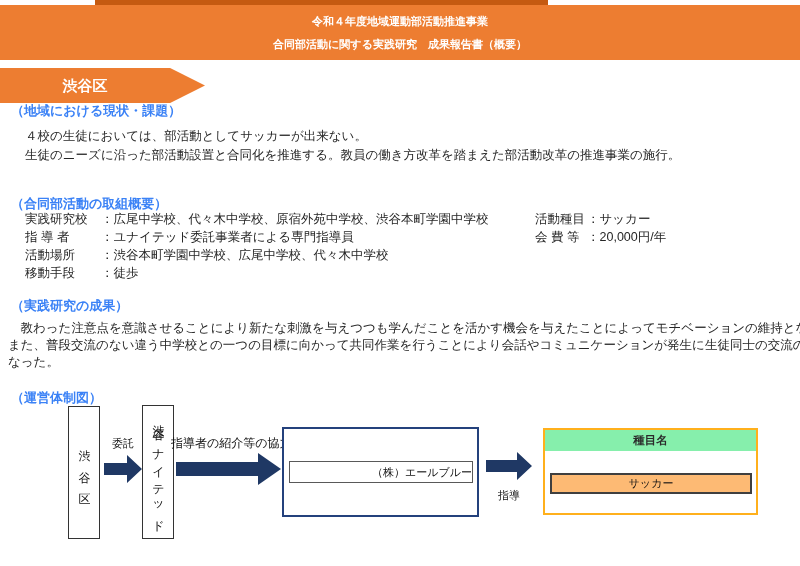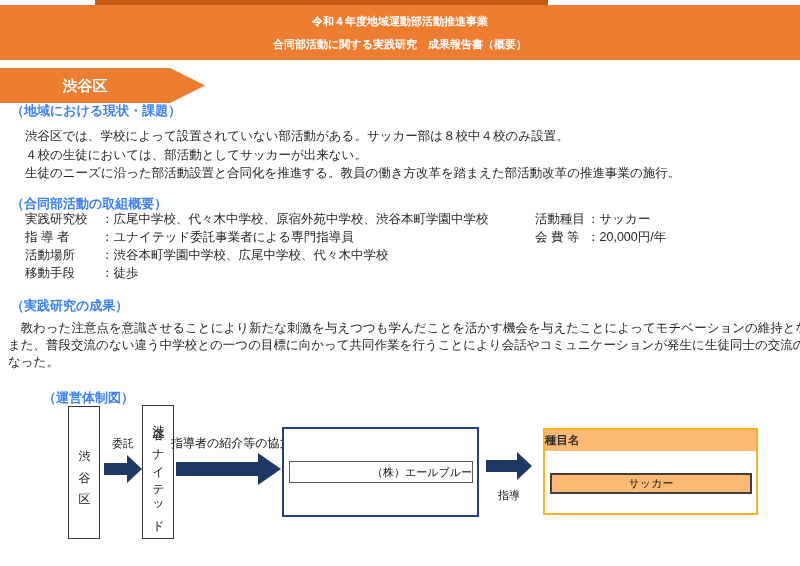--- a/index.html
+++ b/index.html
@@ -24,42 +24,41 @@
   .ov-label-r{display:inline-block;width:52px;}
   
   .vbox{position:absolute;border:1px solid #333;background:#fff;display:flex;align-items:center;justify-content:center;}
   .vtext{writing-mode:vertical-rl;font-size:12px;color:#111;}
   .arrow-svg{position:absolute;display:block;}
   .arrow-label{position:absolute;font-size:11px;color:#111;text-align:center;white-space:nowrap;}
   .company-outer{position:absolute;left:282px;top:427px;width:197px;height:90px;border:2px solid #24417C;background:#fff;box-sizing:border-box;}
   .company-inner{position:absolute;left:289px;top:461px;width:184px;height:22px;border:1px solid #595959;background:#fff;
                  box-sizing:border-box;text-align:right;line-height:20px;font-size:11px;color:#111;}
   .category-outer{position:absolute;left:543px;top:428px;width:215px;height:87px;border:2px solid #FFB01C;background:#fff;box-sizing:border-box;}
-  .category-header{height:21px;background:#fdba74;line-height:21px;font-size:11.5px;font-weight:bold;color:#2b2b2b;}
+  .category-header{height:21px;background:#86efac;text-align:center;line-height:21px;font-size:11.5px;font-weight:bold;color:#2b2b2b;}
   .category-item{position:absolute;left:550px;top:473px;width:202px;height:21px;border:2px solid #3F3F3F;background:#fdba74;
                  box-sizing:border-box;text-align:center;line-height:17px;font-size:11px;color:#111;}
 </style>
 </head>
 <body>
 
 <div id="canvas">
 
   <div class="top-strip"></div>
   <div class="banner">
     <div>令和４年度地域運動部活動推進事業</div>
     <div>合同部活動に関する実践研究　成果報告書（概要）</div>
   </div>
 
   <div class="ward-arrow">
     <span>渋谷区</span>
   </div>
 
   <div class="sec-heading" style="top:102px;">（地域における現状・課題）</div>
   <div class="body-text" style="left:25px;top:127px;">
-    <div>渋谷区では、学校によって設置されていない部活動がある。サッカー部は８校中４校のみ設置。</div>
     <div>４校の生徒においては、部活動としてサッカーが出来ない。</div>
     <div>生徒のニーズに沿った部活動設置と合同化を推進する。教員の働き方改革を踏まえた部活動改革の推進事業の施行。</div>
   </div>
 
   <div class="sec-heading" style="top:195px;">（合同部活動の取組概要）</div>
   <div class="body-text" style="left:25px;top:210px;line-height:18px;">
     <div class="ov-row">
       <span class="ov-label">実践研究校</span><span>：広尾中学校、代々木中学校、原宿外苑中学校、渋谷本町学園中学校</span>
     </div>
     <div class="ov-row">
@@ -81,21 +80,21 @@
     </div>
   </div>
 
   <div class="sec-heading" style="top:297px;">（実践研究の成果）</div>
   <div class="body-text" style="left:8px;top:320px;line-height:17px;">
     <div>　教わった注意点を意識させることにより新たな刺激を与えつつも学んだことを活かす機会を与えたことによってモチベーションの維持となった。</div>
     <div>また、普段交流のない違う中学校との一つの目標に向かって共同作業を行うことにより会話やコミュニケーションが発生に生徒同士の交流の場にも</div>
     <div>なった。</div>
   </div>
 
-  <div class="sec-heading" style="top:389px;margin-left:32px;">（運営体制図）</div>
+  <div class="sec-heading" style="top:389px;">（運営体制図）</div>
 
   <div class="vbox" style="left:68px;top:406px;width:30px;height:131px;">
     <span class="vtext" style="letter-spacing:22px;">渋谷区</span>
   </div>
 
   <div class="arrow-label" style="left:100px;top:436px;width:46px;">委託</div>
   <svg class="arrow-svg" style="left:104px;top:455px;" width="38" height="28" viewBox="0 0 38 28">
     <polygon points="0,8 23,8 23,0 38,14 23,28 23,20 0,20" fill="#1F3864"></polygon>
   </svg>
 

